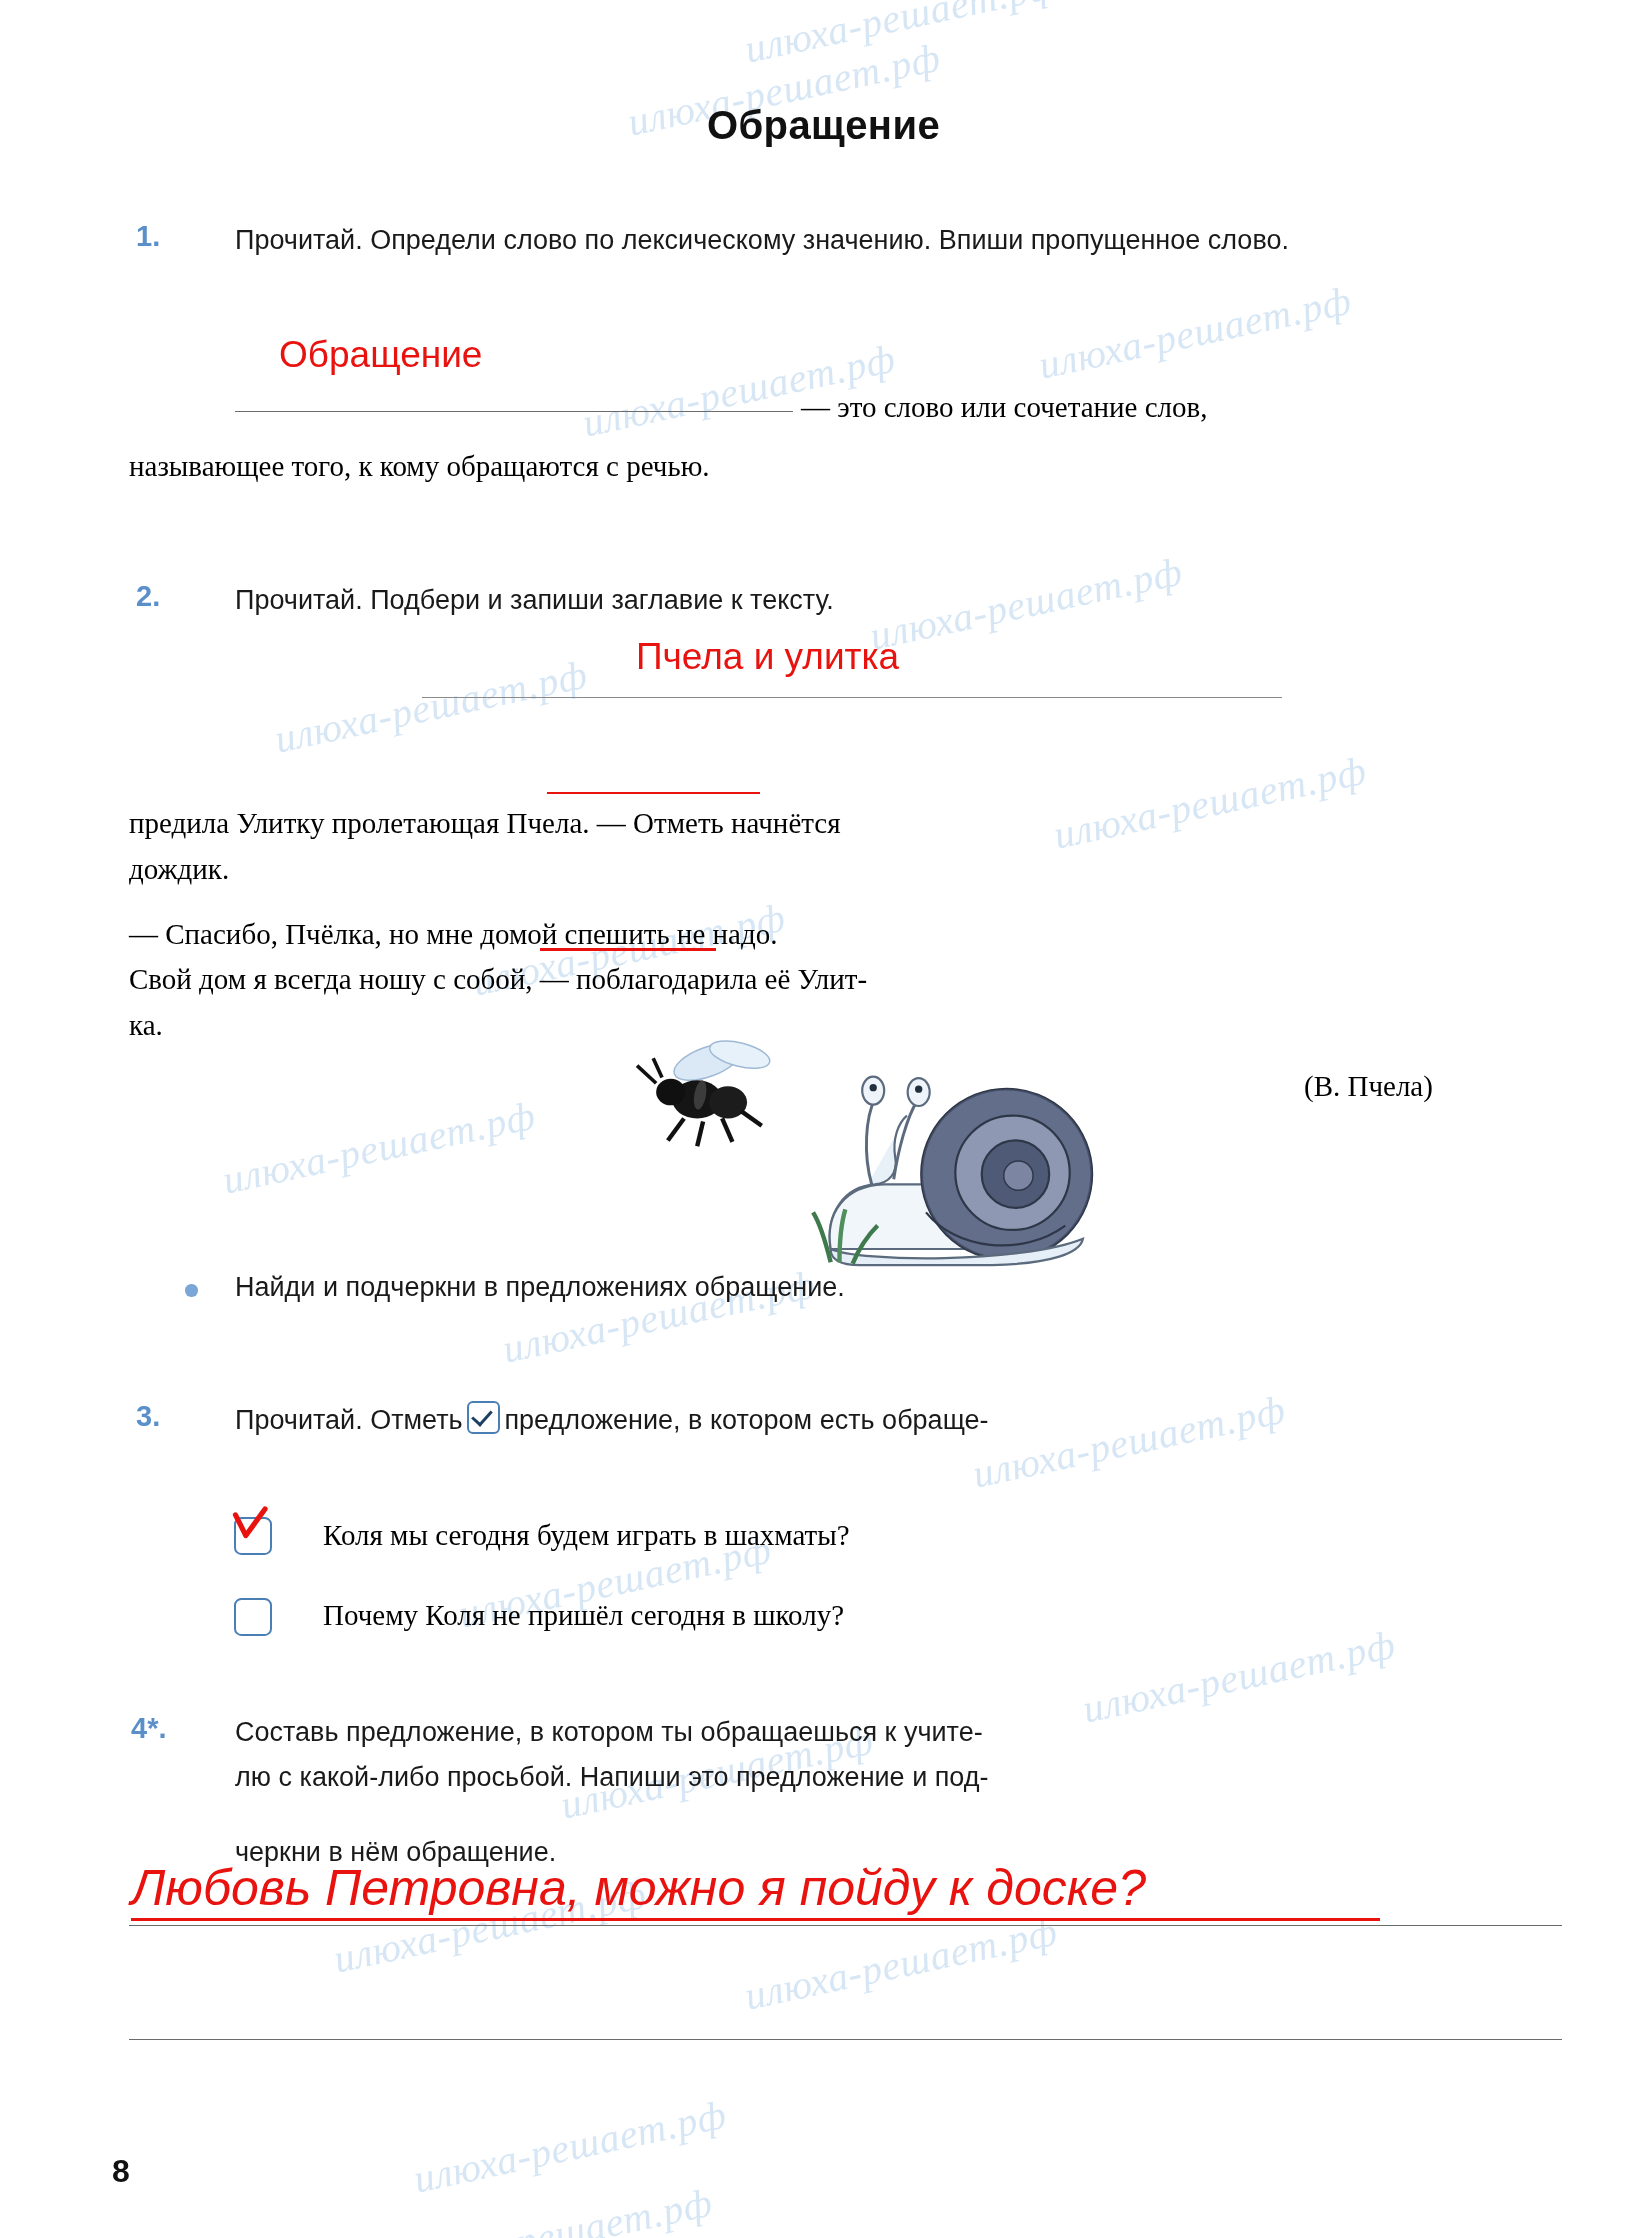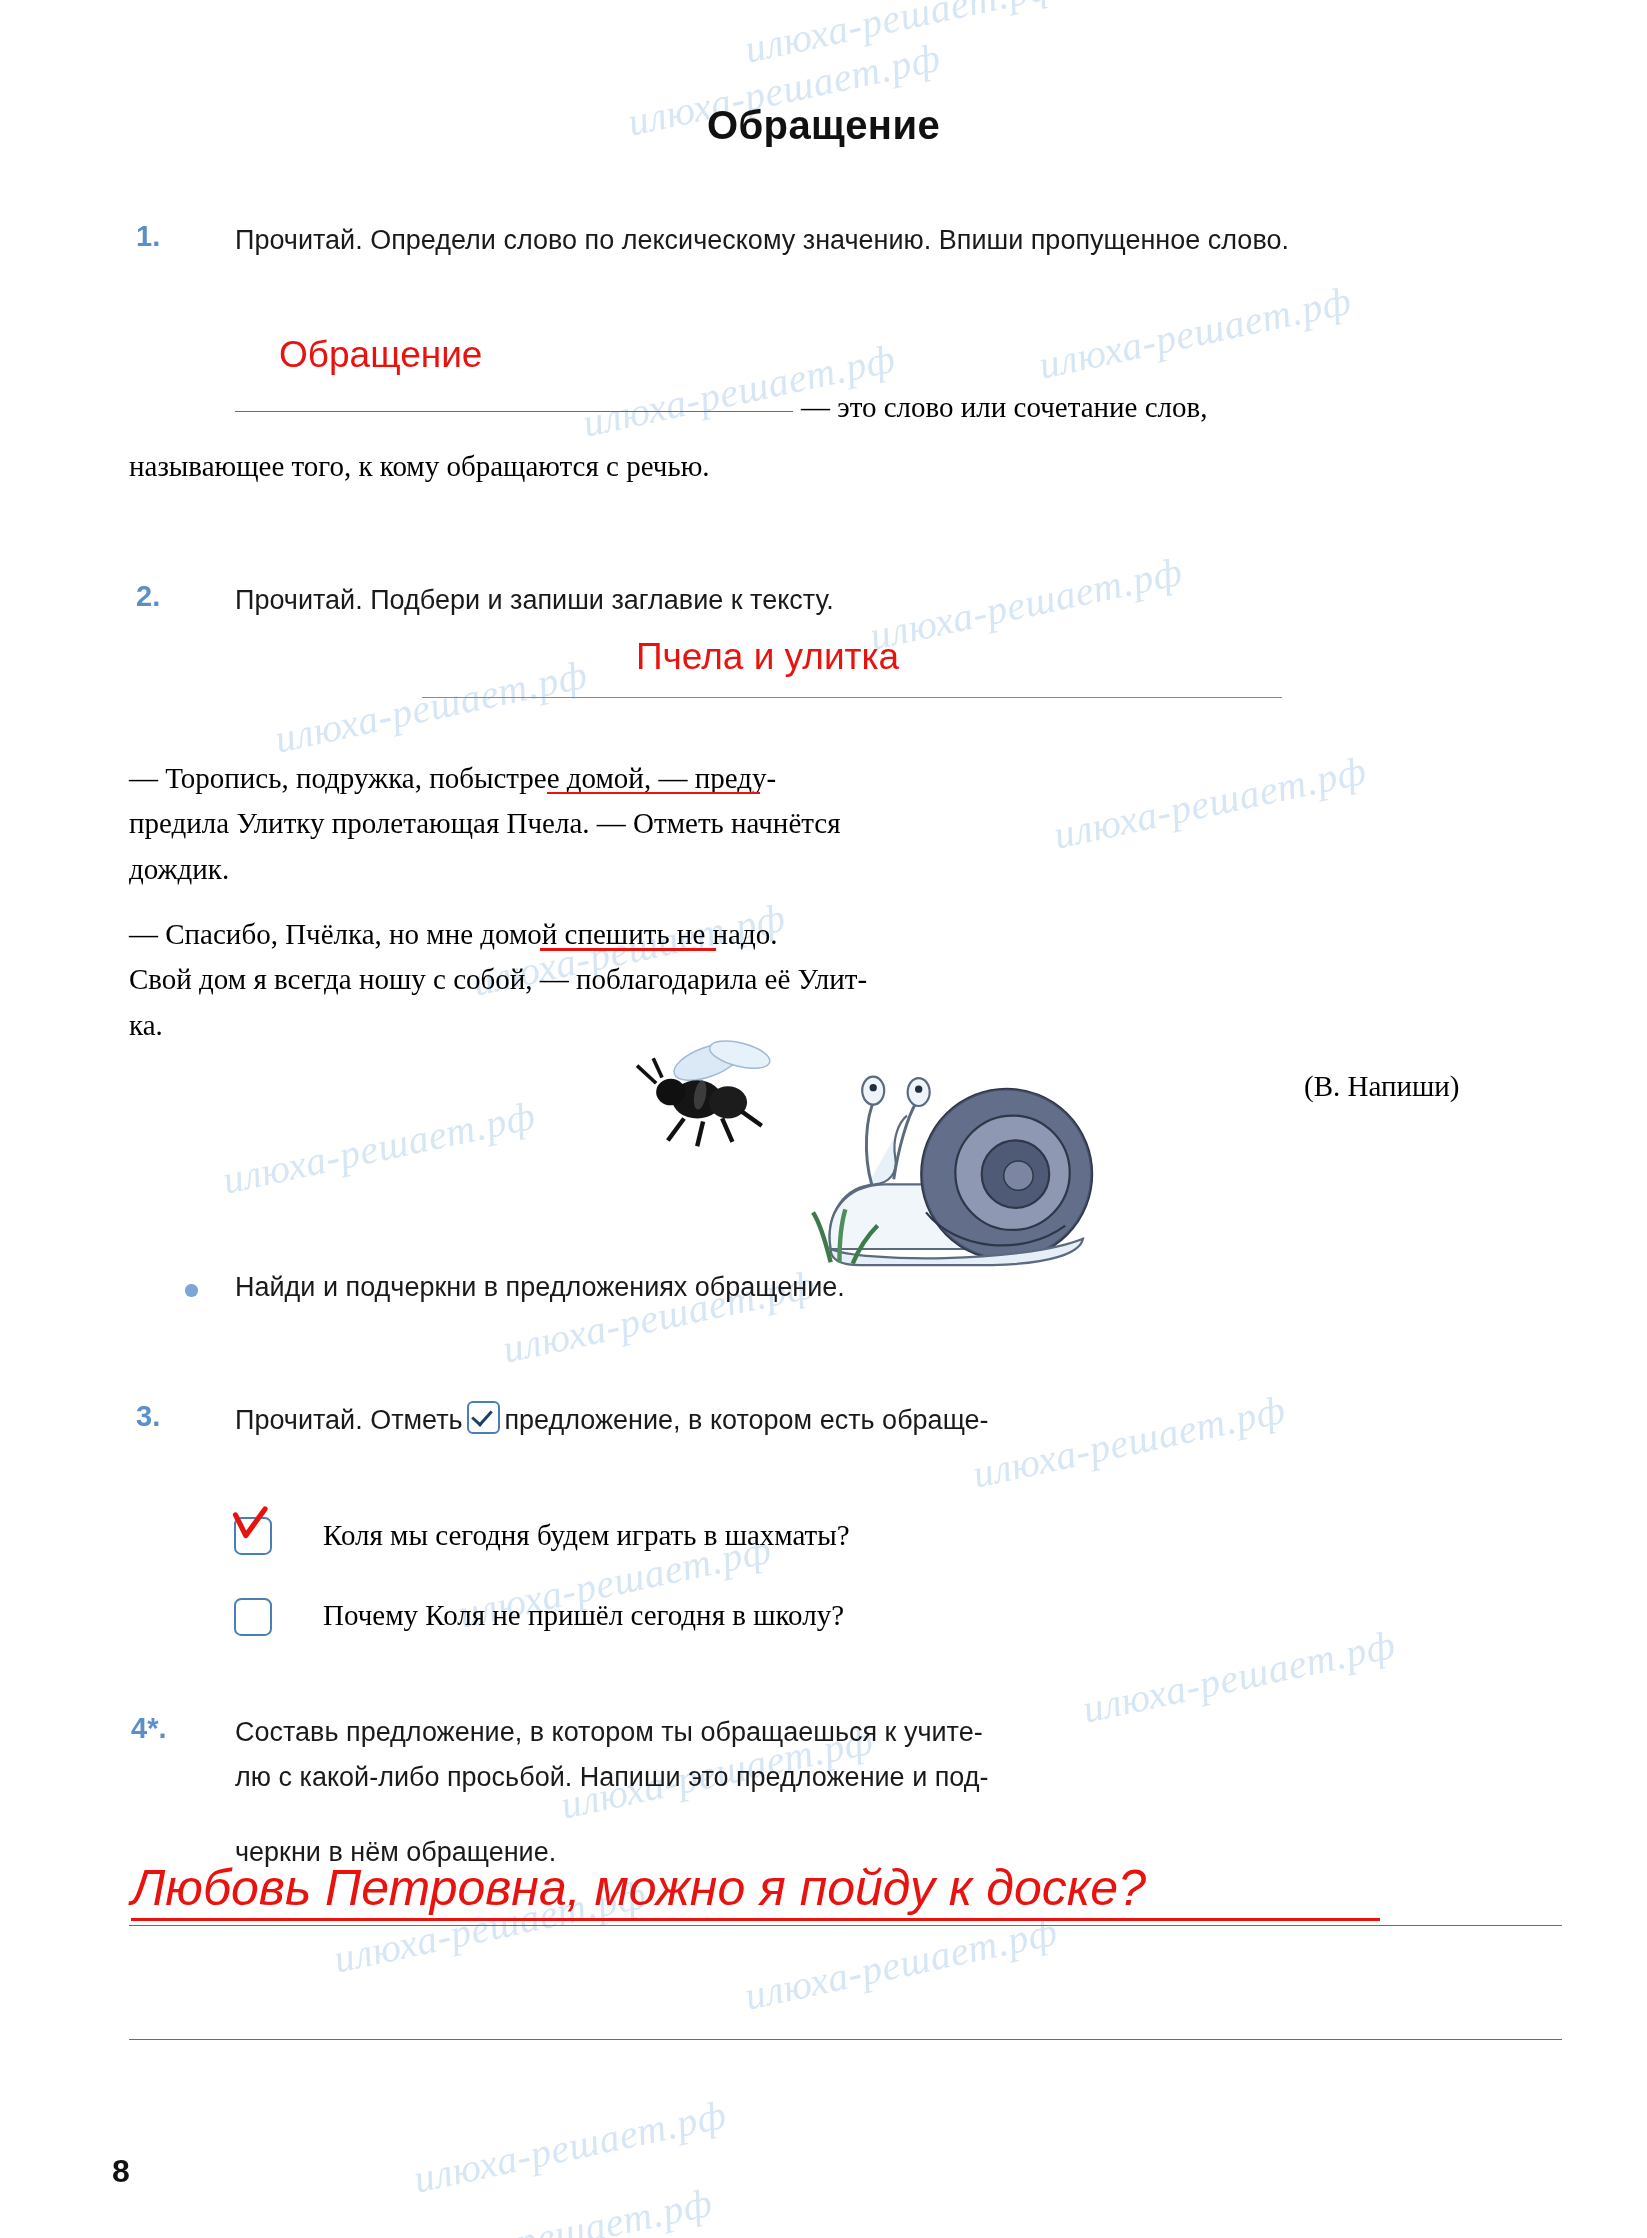--- a/index.html
+++ b/index.html
@@ -204,31 +204,30 @@
 
   <div class="body-text" style="left:801px; top:386px; width:757px;">— это слово или сочетание слов,</div>
   <div class="body-text nj" style="left:129px; top:445px; width:1433px;">называющее того, к кому обращаются с речью.</div>
 
   <div class="num" style="left:136px; top:580px;">2.</div>
   <div class="task-text" style="left:235px; top:580px; width:1065px;">Прочитай. Подбери и запиши заглавие к тексту.</div>
 
   <div class="handwrite" style="left:636px; top:636px; font-size:37px;">Пчела и улитка</div>
   <div class="rule-thin" style="left:422px; top:697px; width:860px;"></div>
 
-  <div class="body-text" style="left:129px; top:757px; width:1433px;">— Торопись, подружка, побыстрее домой, — преду-</div>
   <div class="body-text" style="left:129px; top:802px; width:1433px;">предила Улитку пролетающая Пчела. — Отметь начнётся</div>
   <div class="body-text" style="left:129px; top:913px; width:1433px;">— Спасибо, Пчёлка, но мне домой спешить не надо.</div>
   <div class="body-text nj" style="left:129px; top:848px; width:1433px;">дождик.</div>
   <div class="body-text" style="left:129px; top:958px; width:1433px;">Свой дом я всегда ношу с собой, — поблагодарила её Улит-</div>
   <div class="body-text nj" style="left:129px; top:1004px; width:1433px;">ка.</div>
 
   <div class="red-underline-thin" style="left:547px; top:792px; width:213px;"></div>
   <div class="red-underline" style="left:540px; top:948px; width:176px;"></div>
 
-  <div class="body-text nj" style="left:1304px; top:1065px;">(В. Напиши)</div>
+  <div class="body-text nj" style="left:1304px; top:1065px;">(В. Пчела)</div>
 
   <svg class="illus" style="left:610px; top:1029px;" width="544" height="264" viewBox="0 0 740 360">
 
     <g>
       <ellipse cx="132" cy="45" rx="48" ry="20" fill="#dbe8f5" stroke="#9fb9d4" stroke-width="2" transform="rotate(-20 132 45)"></ellipse>
       <ellipse cx="176" cy="35" rx="42" ry="16" fill="#e7f1fa" stroke="#9fb9d4" stroke-width="2" transform="rotate(14 176 35)"></ellipse>
       <ellipse cx="118" cy="96" rx="34" ry="26" fill="#151515"></ellipse>
       <ellipse cx="160" cy="100" rx="26" ry="22" fill="#1c1c1c"></ellipse>
       <ellipse cx="82" cy="86" rx="20" ry="18" fill="#101010"></ellipse>
       <path d="M62 74 L36 50" stroke="#111" stroke-width="5" fill="none"></path>

